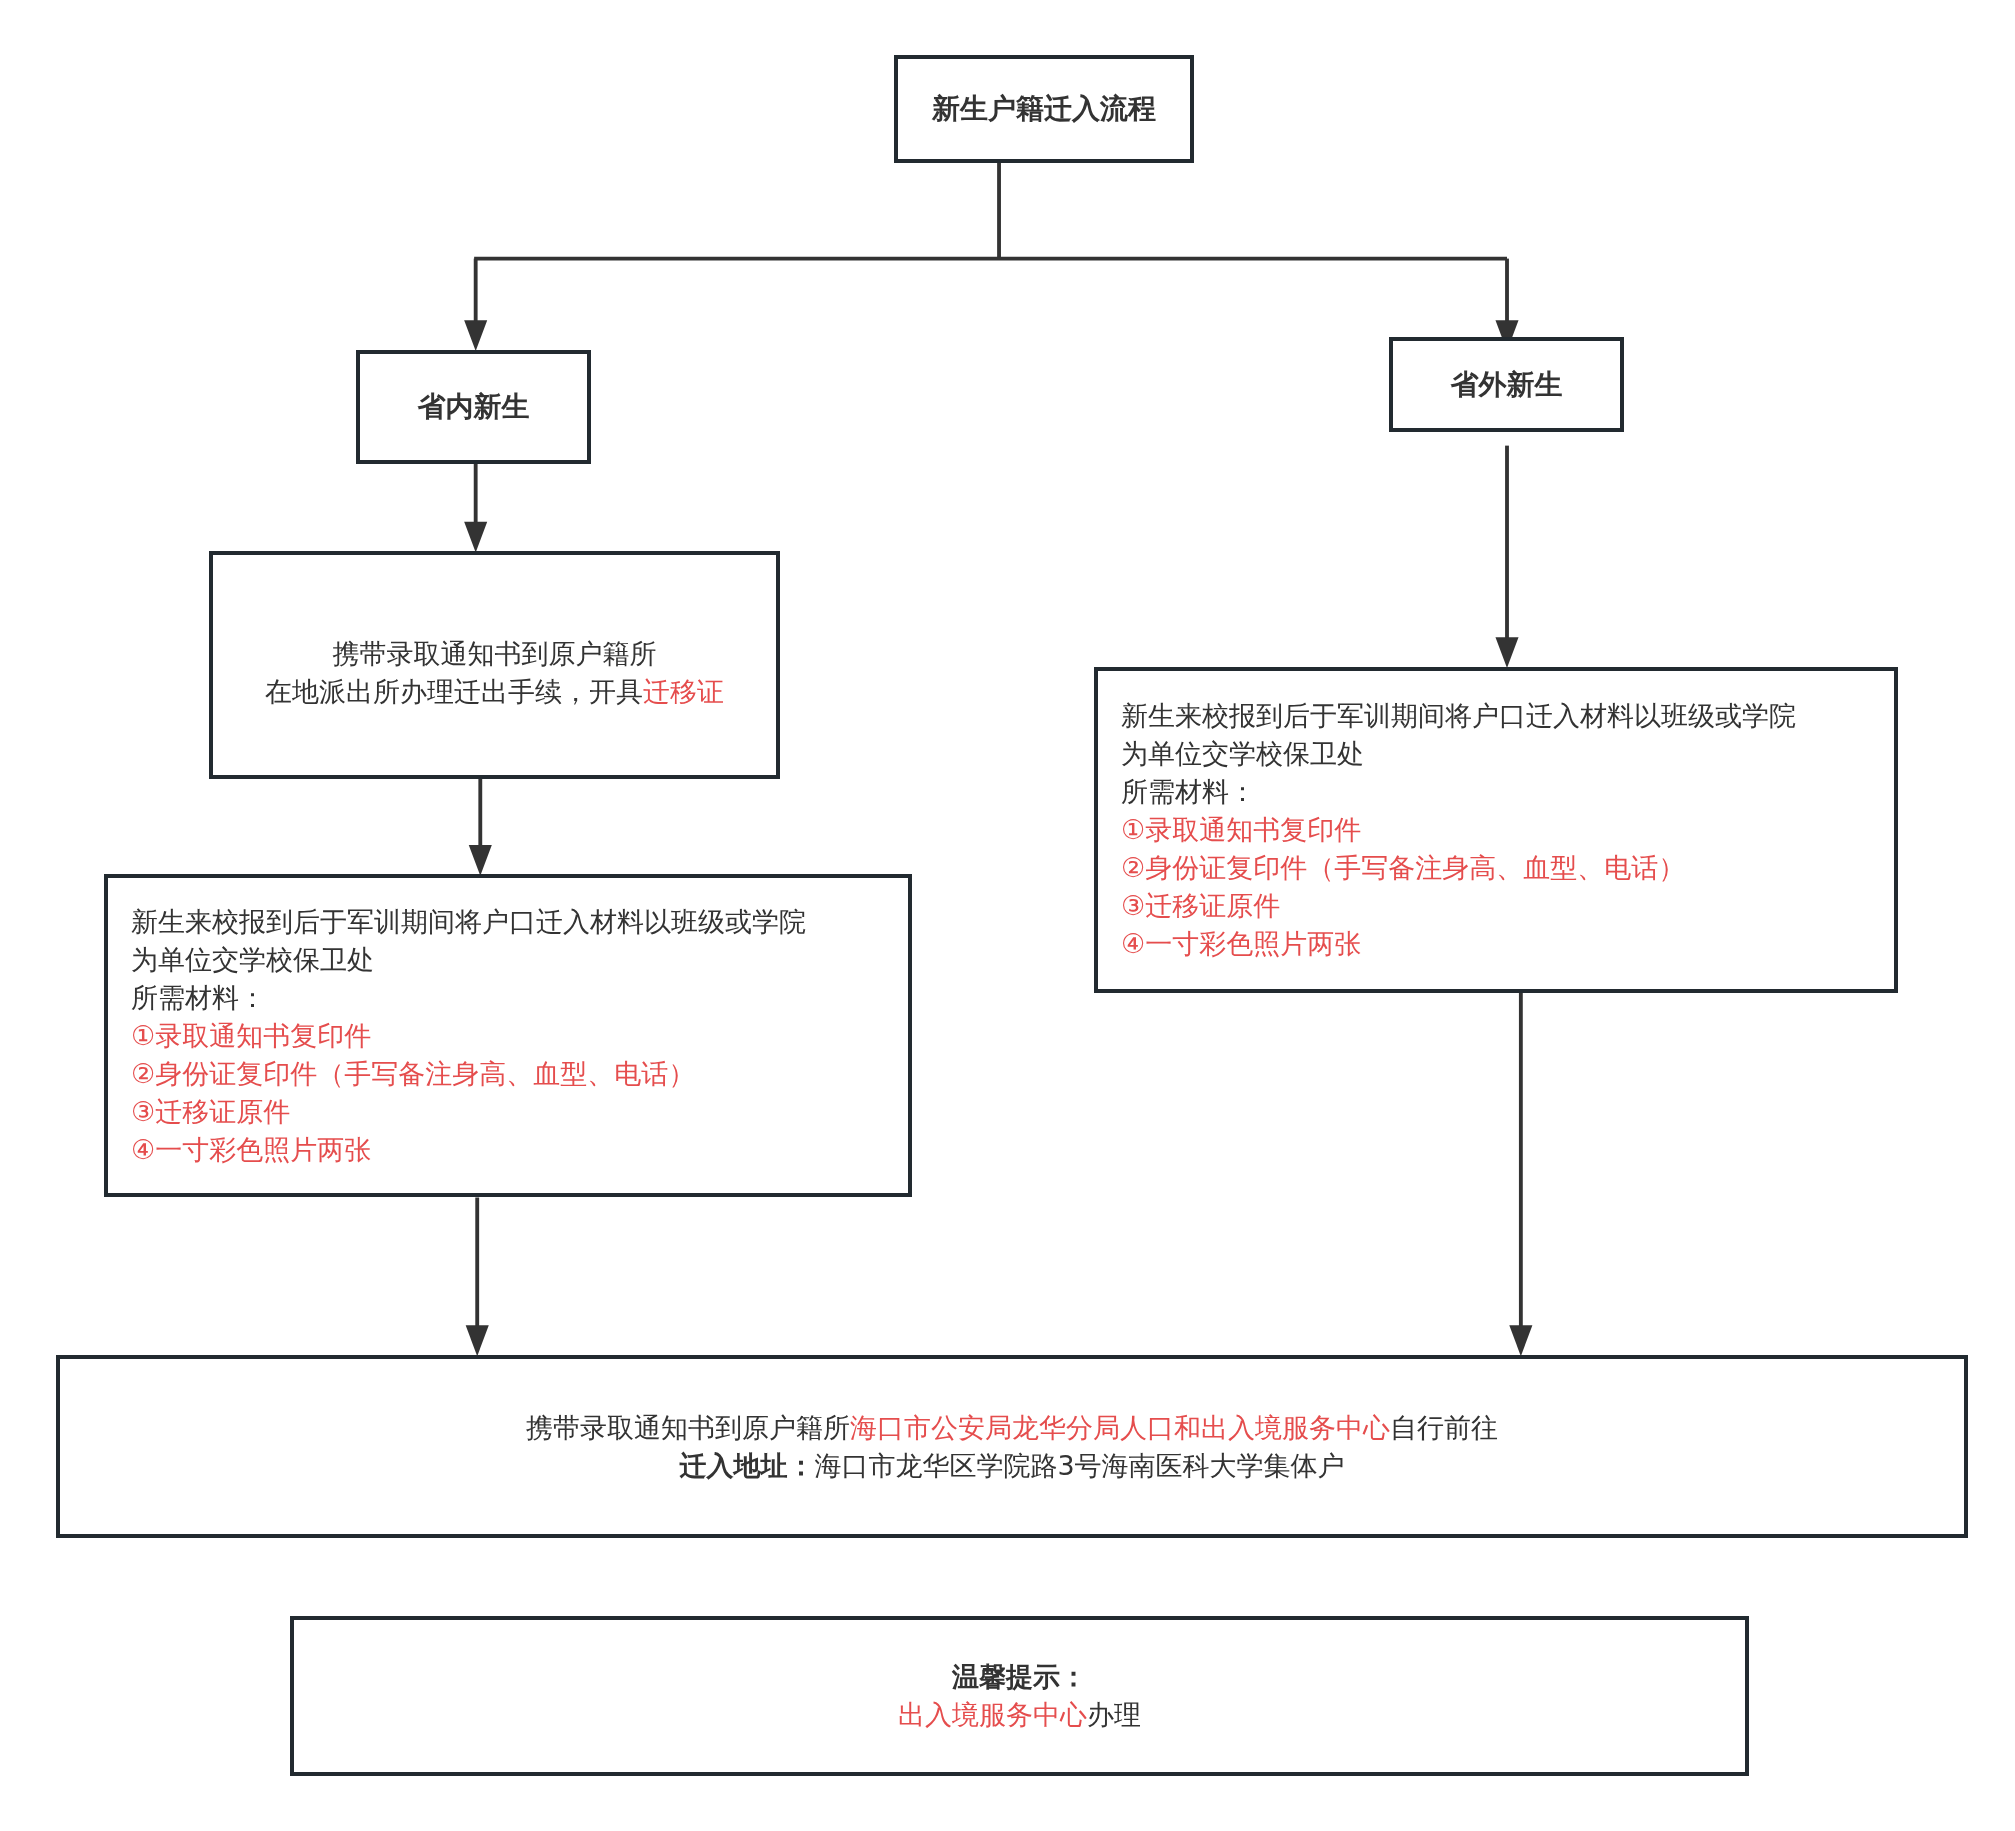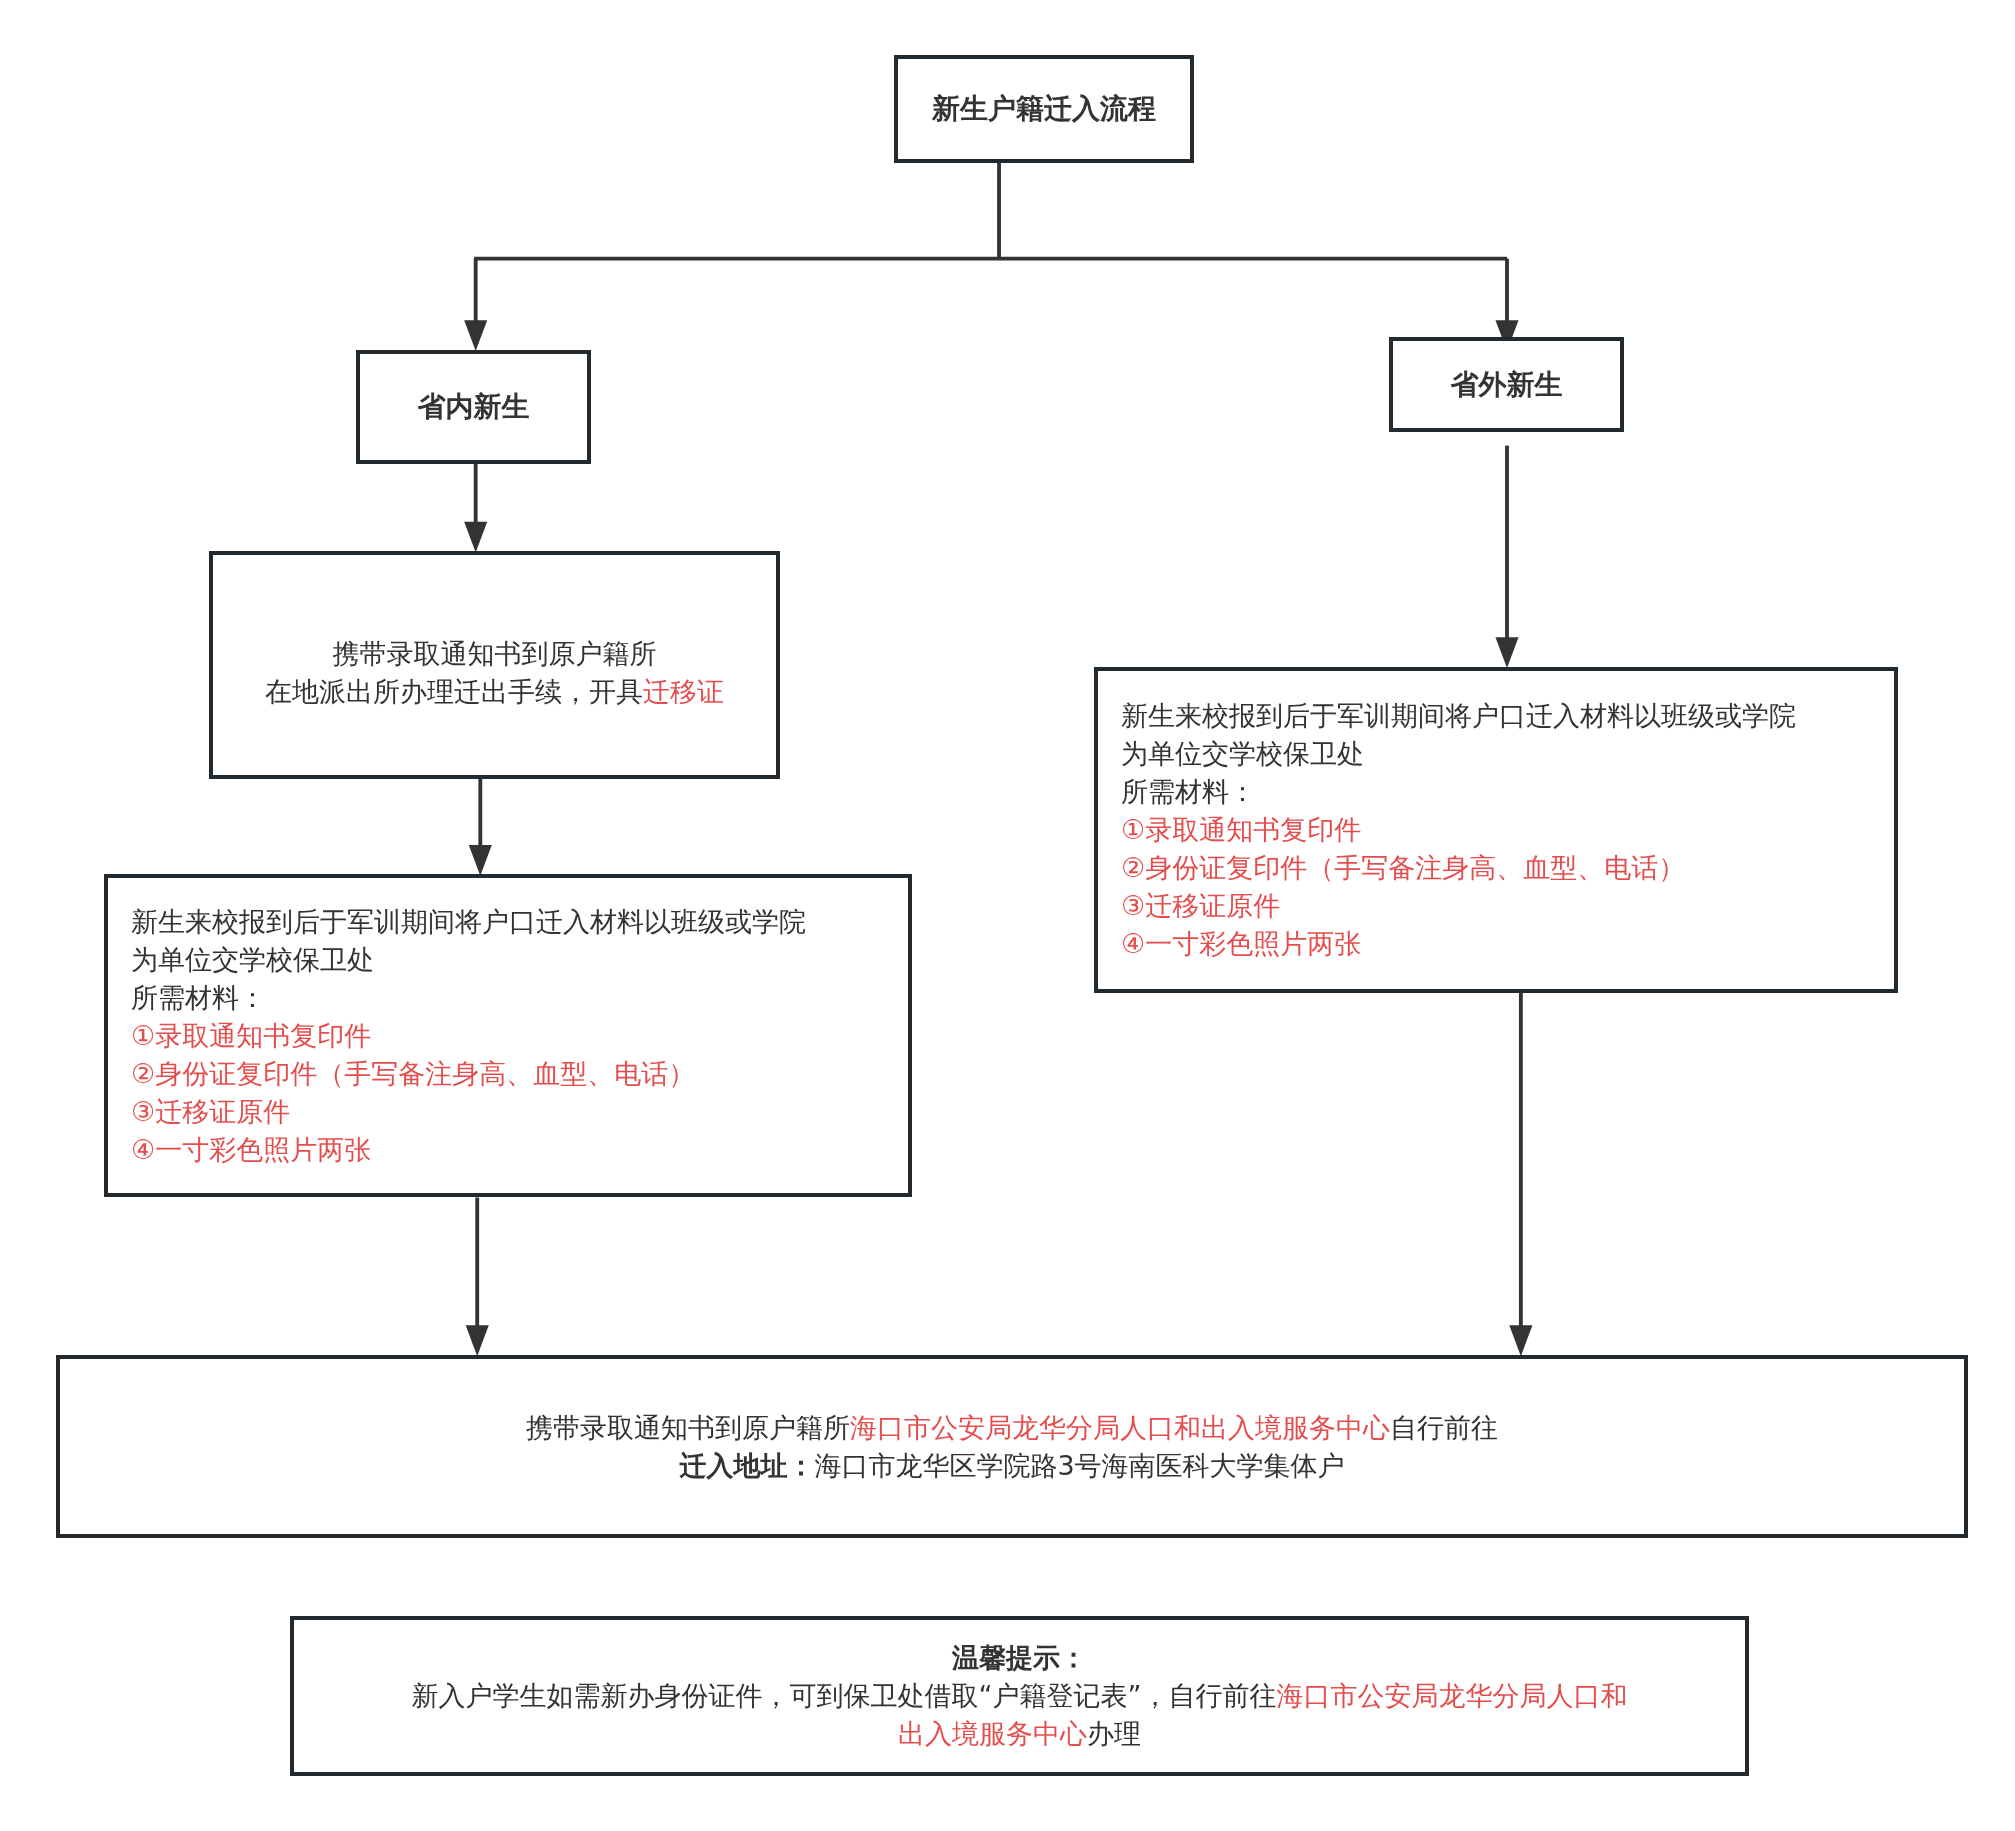--- a/index.html
+++ b/index.html
@@ -90,16 +90,15 @@
   <div class="txt red">④一寸彩色照片两张</div>
 </div>
 
 <div class="box center" style="left:56px; top:1355px; width:1912px; height:183px;">
   <div class="txt"><span>携带录取通知书到原户籍所</span><span class="red">海口市公安局龙华分局人口和出入境服务中心</span><span>自行前往</span></div>
   <div class="txt"><span class="bold">迁入地址：</span><span>海口市龙华区学院路3号海南医科大学集体户</span></div>
 </div>
 
 <div class="box center" style="left:290px; top:1616px; width:1459px; height:160px;">
   <div class="txt bold">温馨提示：</div>
-  <div class="txt"><span>新入户学生如需新办身份证件，可到保卫处借取“户籍登记表”，自行前往</span><span class="red">海口市公安局龙华分局人口和</span></div>
   <div class="txt"><span class="red">出入境服务中心</span><span>办理</span></div>
 </div>
 
 
 </body></html>

